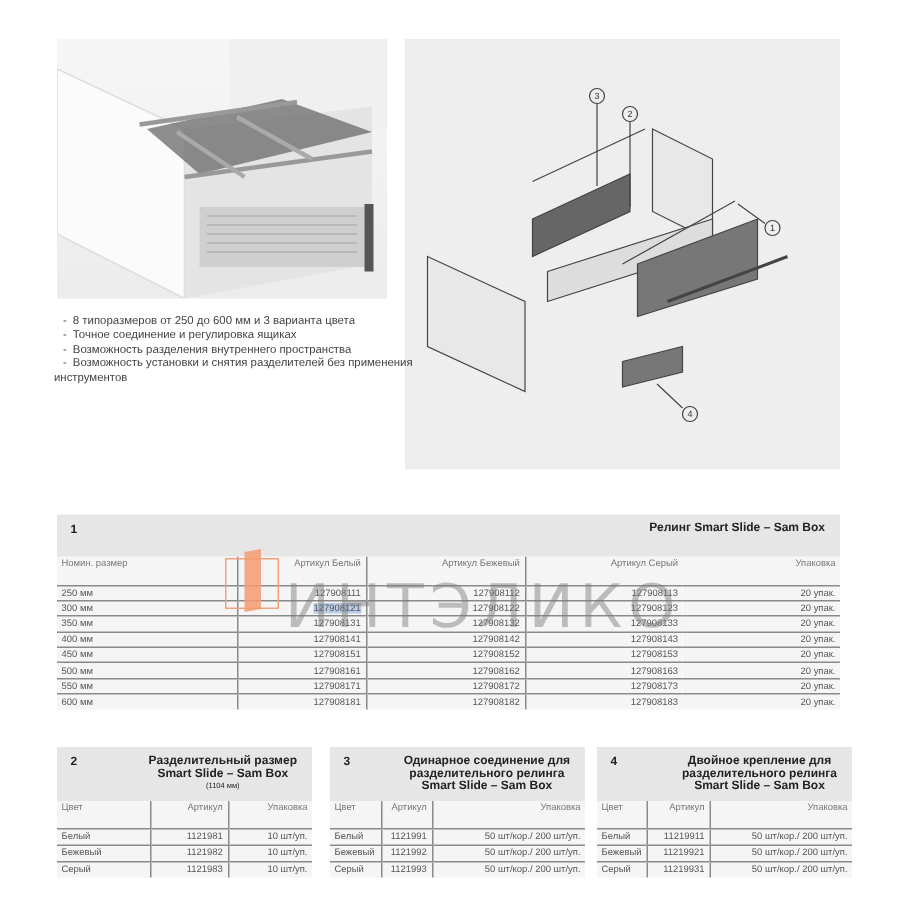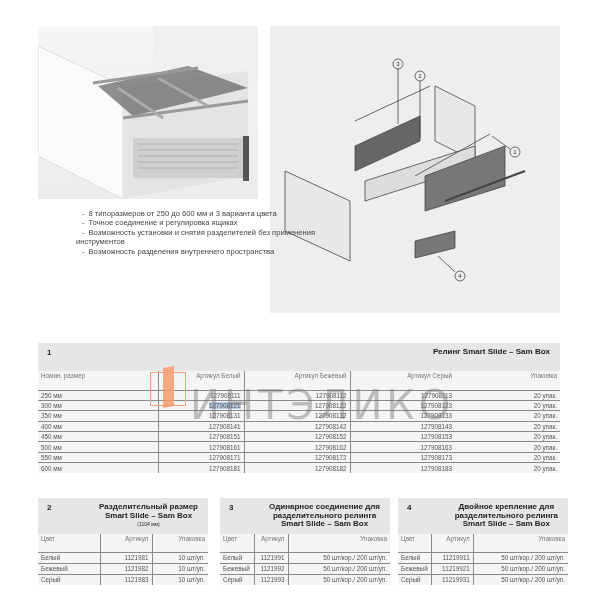--- a/index.html
+++ b/index.html
@@ -1,19 +1,19 @@
 <!DOCTYPE html>
 <html><head>
 <meta charset="utf-8">
 <style>
   * { box-sizing: border-box; margin: 0; padding: 0; }
   body { width: 600px; height: 600px; background: #ffffff; font-family: "Liberation Sans", sans-serif; color: #333; position: relative; overflow: hidden; }
   .photo { position: absolute; left: 38px; top: 26px; width: 220px; height: 173px; background: linear-gradient(180deg, #f6f6f6 0%, #ececec 100%); overflow: hidden; }
   .diagram { position: absolute; left: 270px; top: 26px; width: 290px; height: 287px; background: #eeeeee; }
-  .features { position: absolute; left: 36px; top: 209px; width: 240px; font-size: 7.6px; line-height: 9.4px; color: #444; list-style: none; margin-left: 40px; }
+  .features { position: absolute; left: 36px; top: 209px; width: 240px; font-size: 7.6px; line-height: 9.4px; color: #444; list-style: none; }
   .features li { position: relative; }
   .features li .dash { margin: 0 4px 0 6px; }
 
   .t1 { position: absolute; left: 38px; top: 343px; width: 522px; }
   .band { background: #e6e6e6; position: relative; }
   .t1 .band { height: 28px; }
   .band .num { position: absolute; left: 9px; top: 5px; font-weight: bold; font-size: 8px; color: #222; }
   .band .title { position: absolute; right: 10px; top: 5px; font-weight: bold; font-size: 8px; color: #222; text-align: center; line-height: 8.5px; }
   .band .sub { font-weight: normal; font-size: 5px; display: block; }
   table { border-collapse: collapse; width: 100%; font-size: 6.3px; color: #555; }
@@ -86,22 +86,22 @@
       <text x="150" y="52">2</text>
       <text x="245" y="128">1</text>
       <text x="190" y="252">4</text>
     </g>
   </svg>
 </div>
 
 <ul class="features">
   <li><span class="dash">-</span><span>8 типоразмеров от 250 до 600 мм и 3 варианта цвета</span></li>
   <li><span class="dash">-</span><span>Точное соединение и регулировка ящиках</span></li>
+  <li><span class="dash">-</span><span>Возможность разделения внутреннего пространства</span></li>
   <li><span class="dash">-</span><span>Возможность установки и снятия разделителей без применения инструментов</span></li>
-  <li><span class="dash">-</span><span>Возможность разделения внутреннего пространства</span></li>
 </ul>
 
 <div class="t1">
   <div class="band">
     <span class="num">1</span>
     <span class="title">Релинг Smart Slide – Sam Box</span>
   </div>
   <table>
     <thead>
       <tr>

